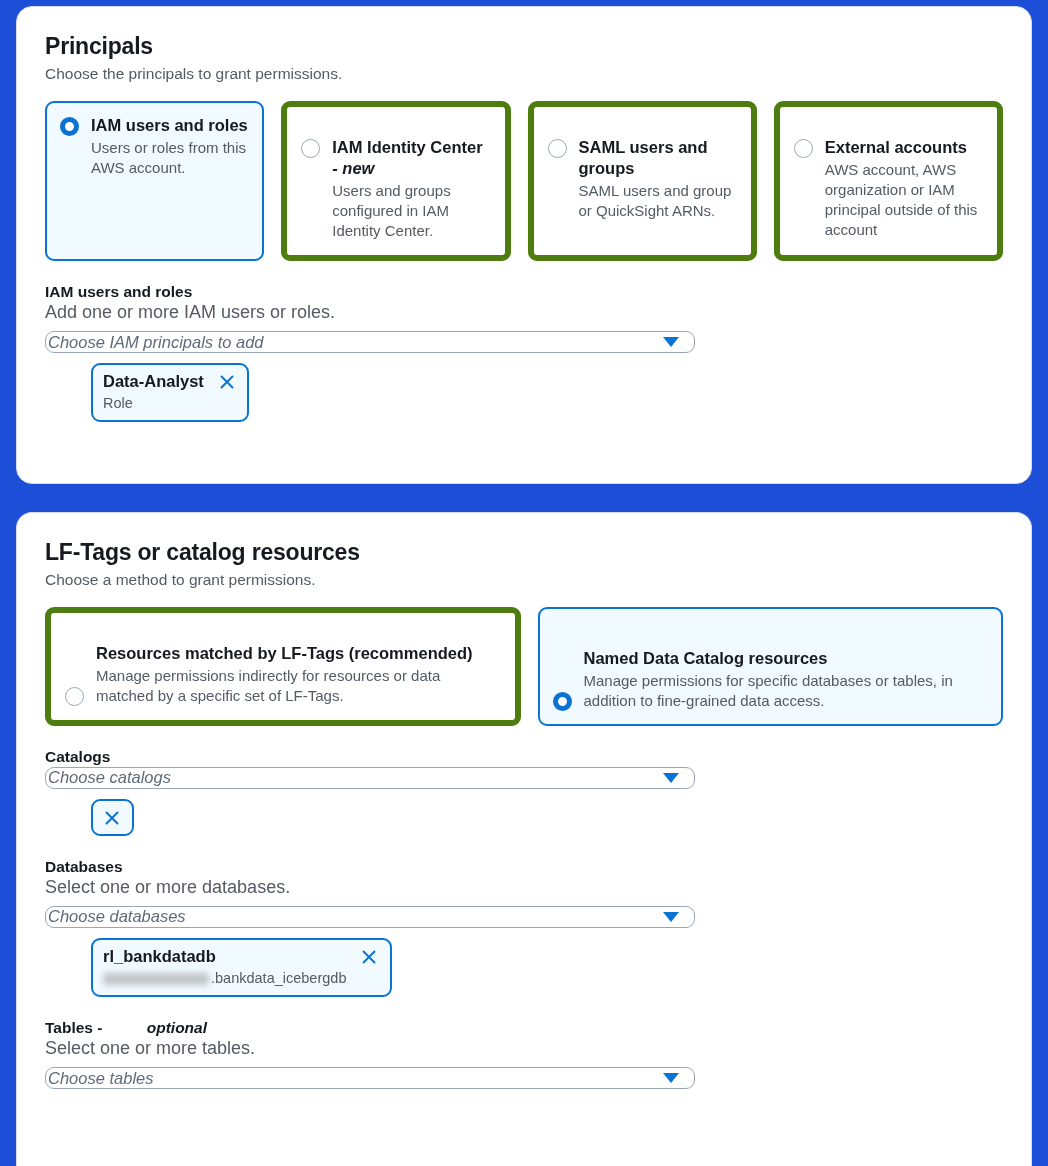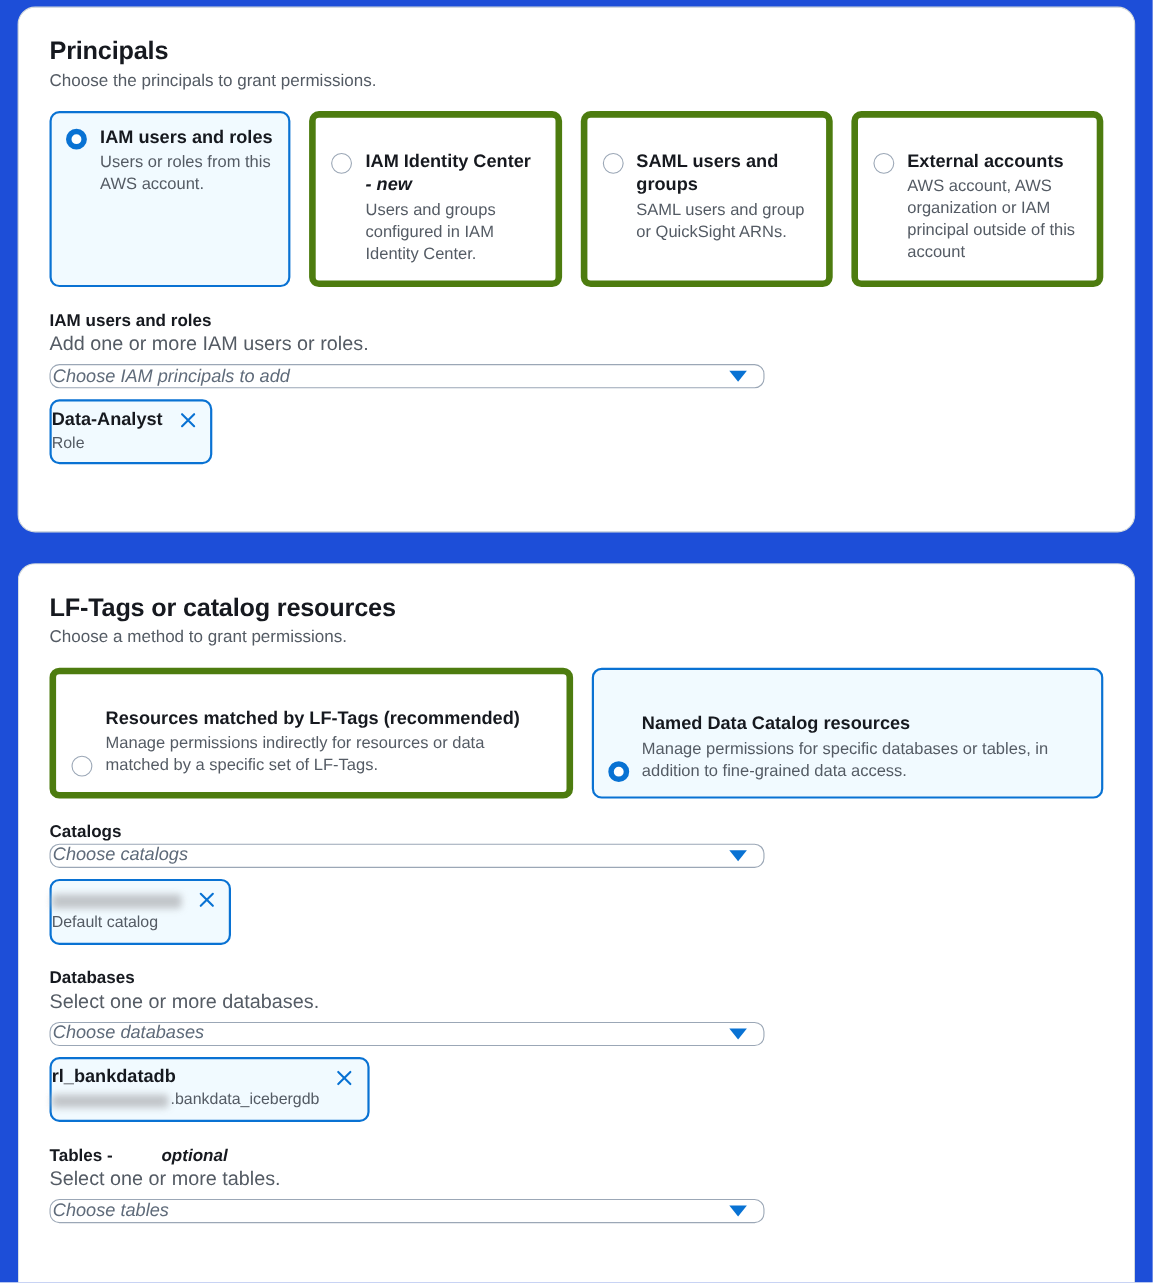--- a/index.html
+++ b/index.html
@@ -146,25 +146,26 @@
     border-right: 8px solid transparent;
     border-top: 10px solid #0972d3;
   }
 
   
   .tokens { margin-top: 10px; display: flex; flex-wrap: wrap; gap: 10px; }
   .token {
     border: 2px solid #0972d3;
     background: #f1faff;
     border-radius: 9px;
-    padding: 7px 11px 7px 0;
+    padding: 7px 11px 7px 10px;
     display: flex;
     align-items: flex-start;
     gap: 14px;
     max-width: 100%;
+    margin-left: 46px;
   }
   .token-texts { min-width: 0; }
   .token-main {
     font-size: 16.5px;
     font-weight: bold;
     color: #16191f;
     line-height: 1.2;
     white-space: nowrap;
   }
   .token-sub {
@@ -295,26 +296,20 @@
     </div>
 
     <div class="field">
       <div class="field-label">Catalogs</div>
       <div class="select">
         <span class="select-placeholder">Choose catalogs</span>
         <span class="caret"></span>
       </div>
       <div class="tokens">
         <div class="token catalog-token">
-          <div class="token-texts">
-            <div class="token-main">
-              <span class="redacted catalog-main"></span>
-            </div>
-            <div class="token-sub">Default catalog</div>
-          </div>
           <span class="token-x">
             <svg width="18" height="18" viewBox="0 0 18 18">
                 <path d="M3.5 3.5 L14.5 14.5 M14.5 3.5 L3.5 14.5" stroke="#0972d3" stroke-width="1.9" fill="none" stroke-linecap="round"></path>
               </svg>
           </span>
         </div>
       </div>
     </div>
 
     <div class="field">

